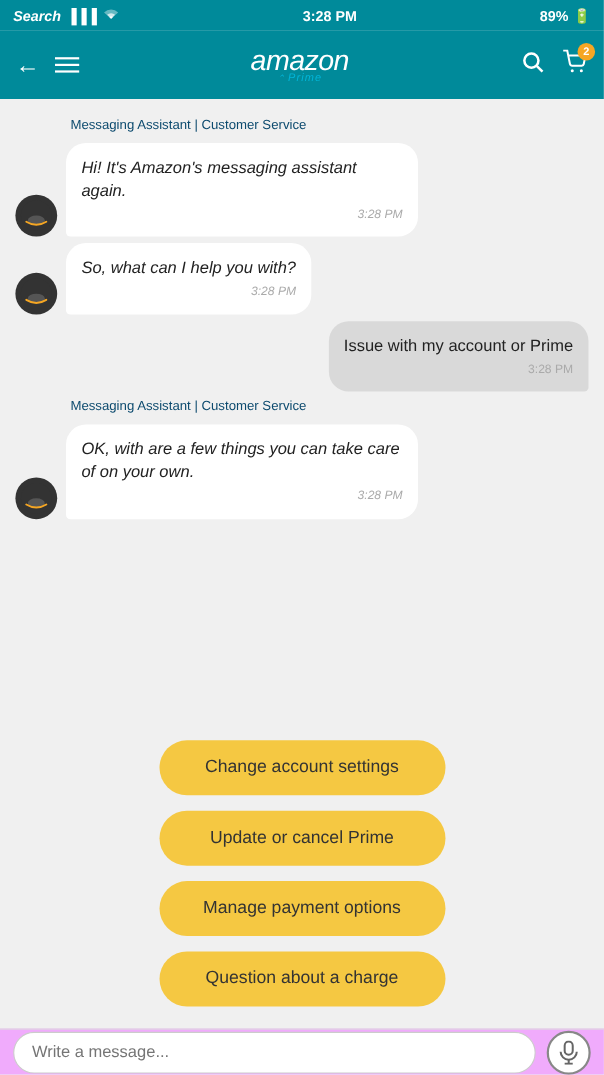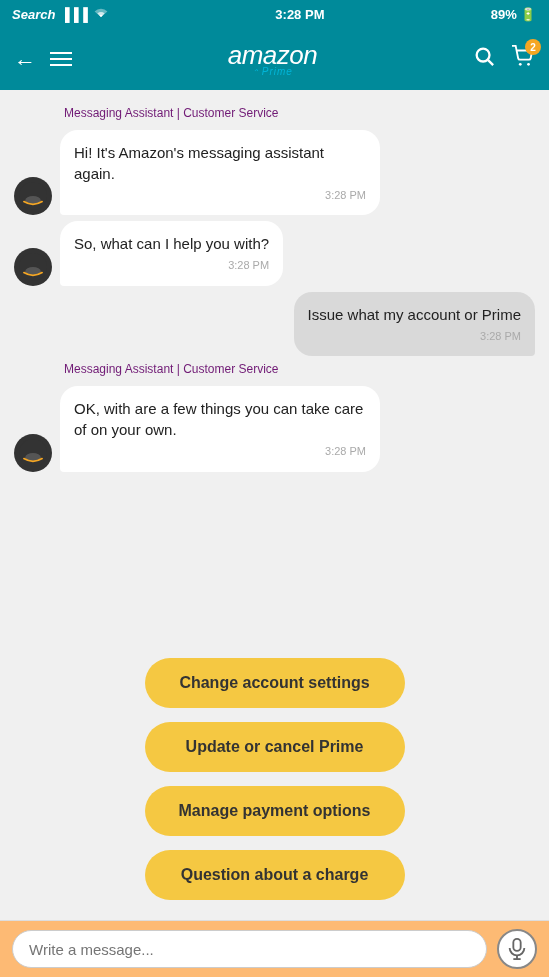--- a/index.html
+++ b/index.html
@@ -109,21 +109,21 @@
       background: #f0f0f0;
       padding: 16px 14px;
       overflow-y: auto;
       display: flex;
       flex-direction: column;
       gap: 6px;
     }
 
     .agent-label {
       font-size: 12px;
-      color: #701a75;
+      color: #0c4a6e;
       margin-bottom: 4px;
       margin-left: 50px;
     }
 
     .message-row {
       display: flex;
       align-items: flex-end;
       gap: 8px;
     }
     .message-row.user { justify-content: flex-end; }
@@ -146,20 +146,21 @@
       max-width: 320px;
       padding: 12px 14px;
       border-radius: 18px;
       font-size: 15px;
       line-height: 1.4;
       color: #222;
     }
     .bubble.agent-bubble {
       background: white;
       border-radius: 18px 18px 18px 4px;
+      font-style: italic;
     }
     .bubble.user-bubble {
       background: #d9d9d9;
       border-radius: 18px 18px 4px 18px;
     }
     .bubble .time {
       font-size: 11px;
       color: #aaa;
       margin-top: 4px;
       text-align: right;
@@ -179,32 +180,32 @@
     .quick-reply-btn {
       width: 260px;
       padding: 16px 20px;
       background: #f5c842;
       border: none;
       border-radius: 40px;
       font-size: 16px;
       color: #333;
       cursor: pointer;
       text-align: center;
-      font-weight: 700;
+      font-weight: 400;
     }
 
     
     .input-bar {
-      background: #fdba74;
+      background: #f0abfc;
       display: flex;
       align-items: center;
       padding: 10px 12px;
       border-top: 1px solid #ddd;
       gap: 10px;
-      height: 57px;
+      height: 42px;
     }
     .message-input {
       flex: 1;
       height: 38px;
       border-radius: 20px;
       border: 1px solid #ccc;
       padding: 8px 16px;
       font-size: 15px;
       background: white;
       color: #999;
@@ -305,21 +306,21 @@
       </svg>
     </div>
     <div class="bubble agent-bubble">
       <span>So, what can I help you with?</span>
       <div class="time">3:28 PM</div>
     </div>
   </div>
 
   <div class="message-row user">
     <div class="bubble user-bubble">
-      <span>Issue what my account or Prime</span>
+      <span>Issue with my account or Prime</span>
       <div class="time">3:28 PM</div>
     </div>
   </div>
 
   <div class="agent-label">Messaging Assistant | Customer Service</div>
 
   <div class="message-row agent">
     <div class="avatar">
       <svg viewBox="0 0 40 40" fill="none" xmlns="http://www.w3.org/2000/svg">
         <circle cx="20" cy="20" r="20" fill="#333"></circle>

